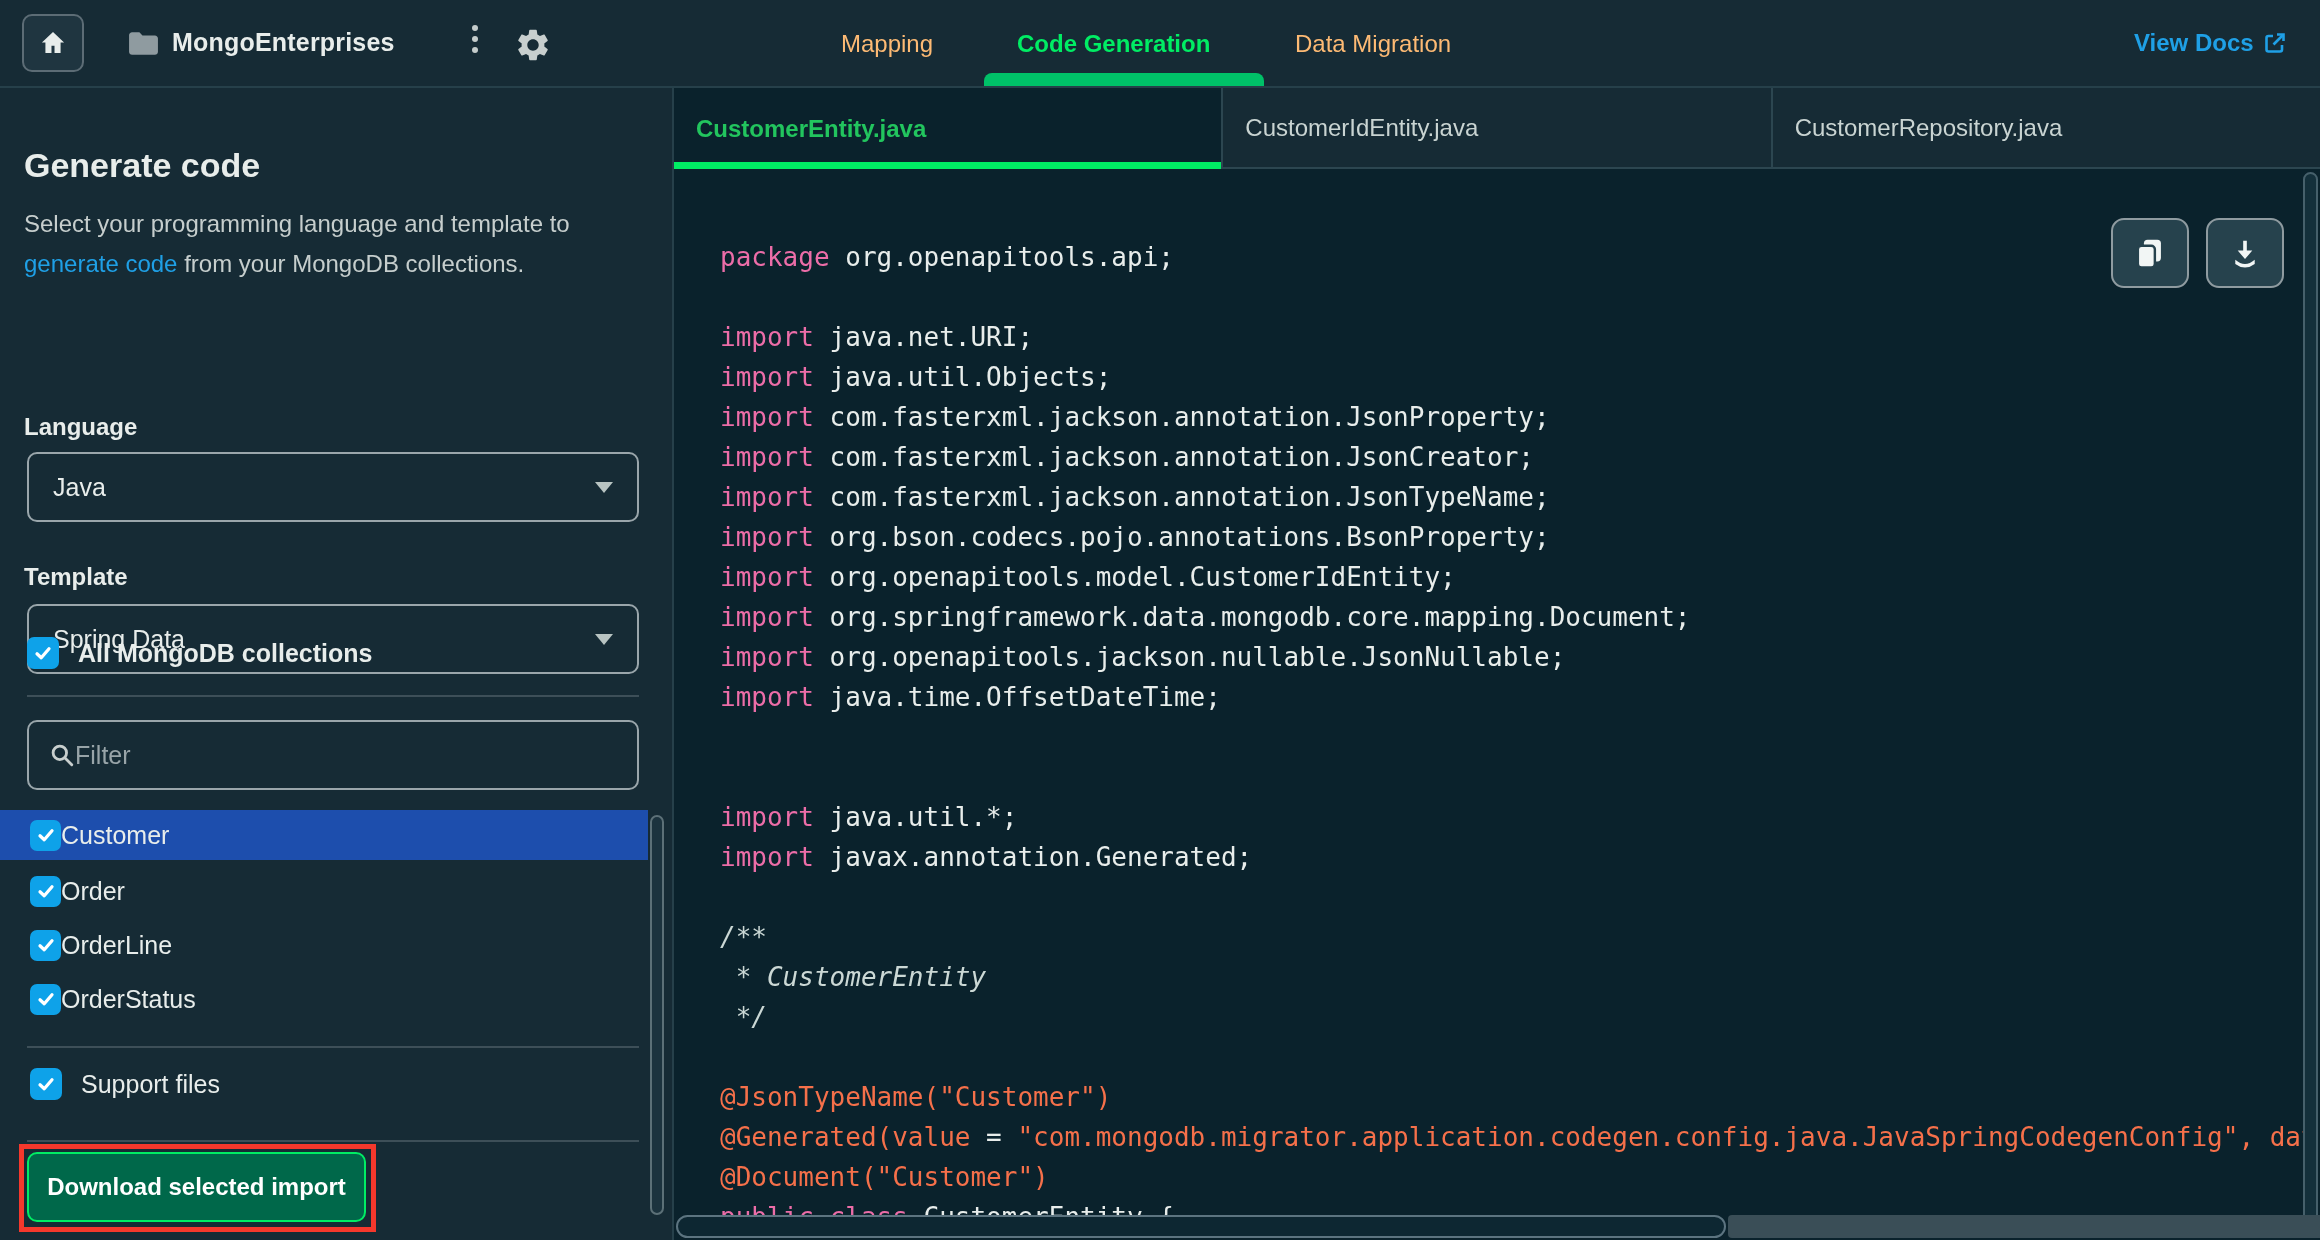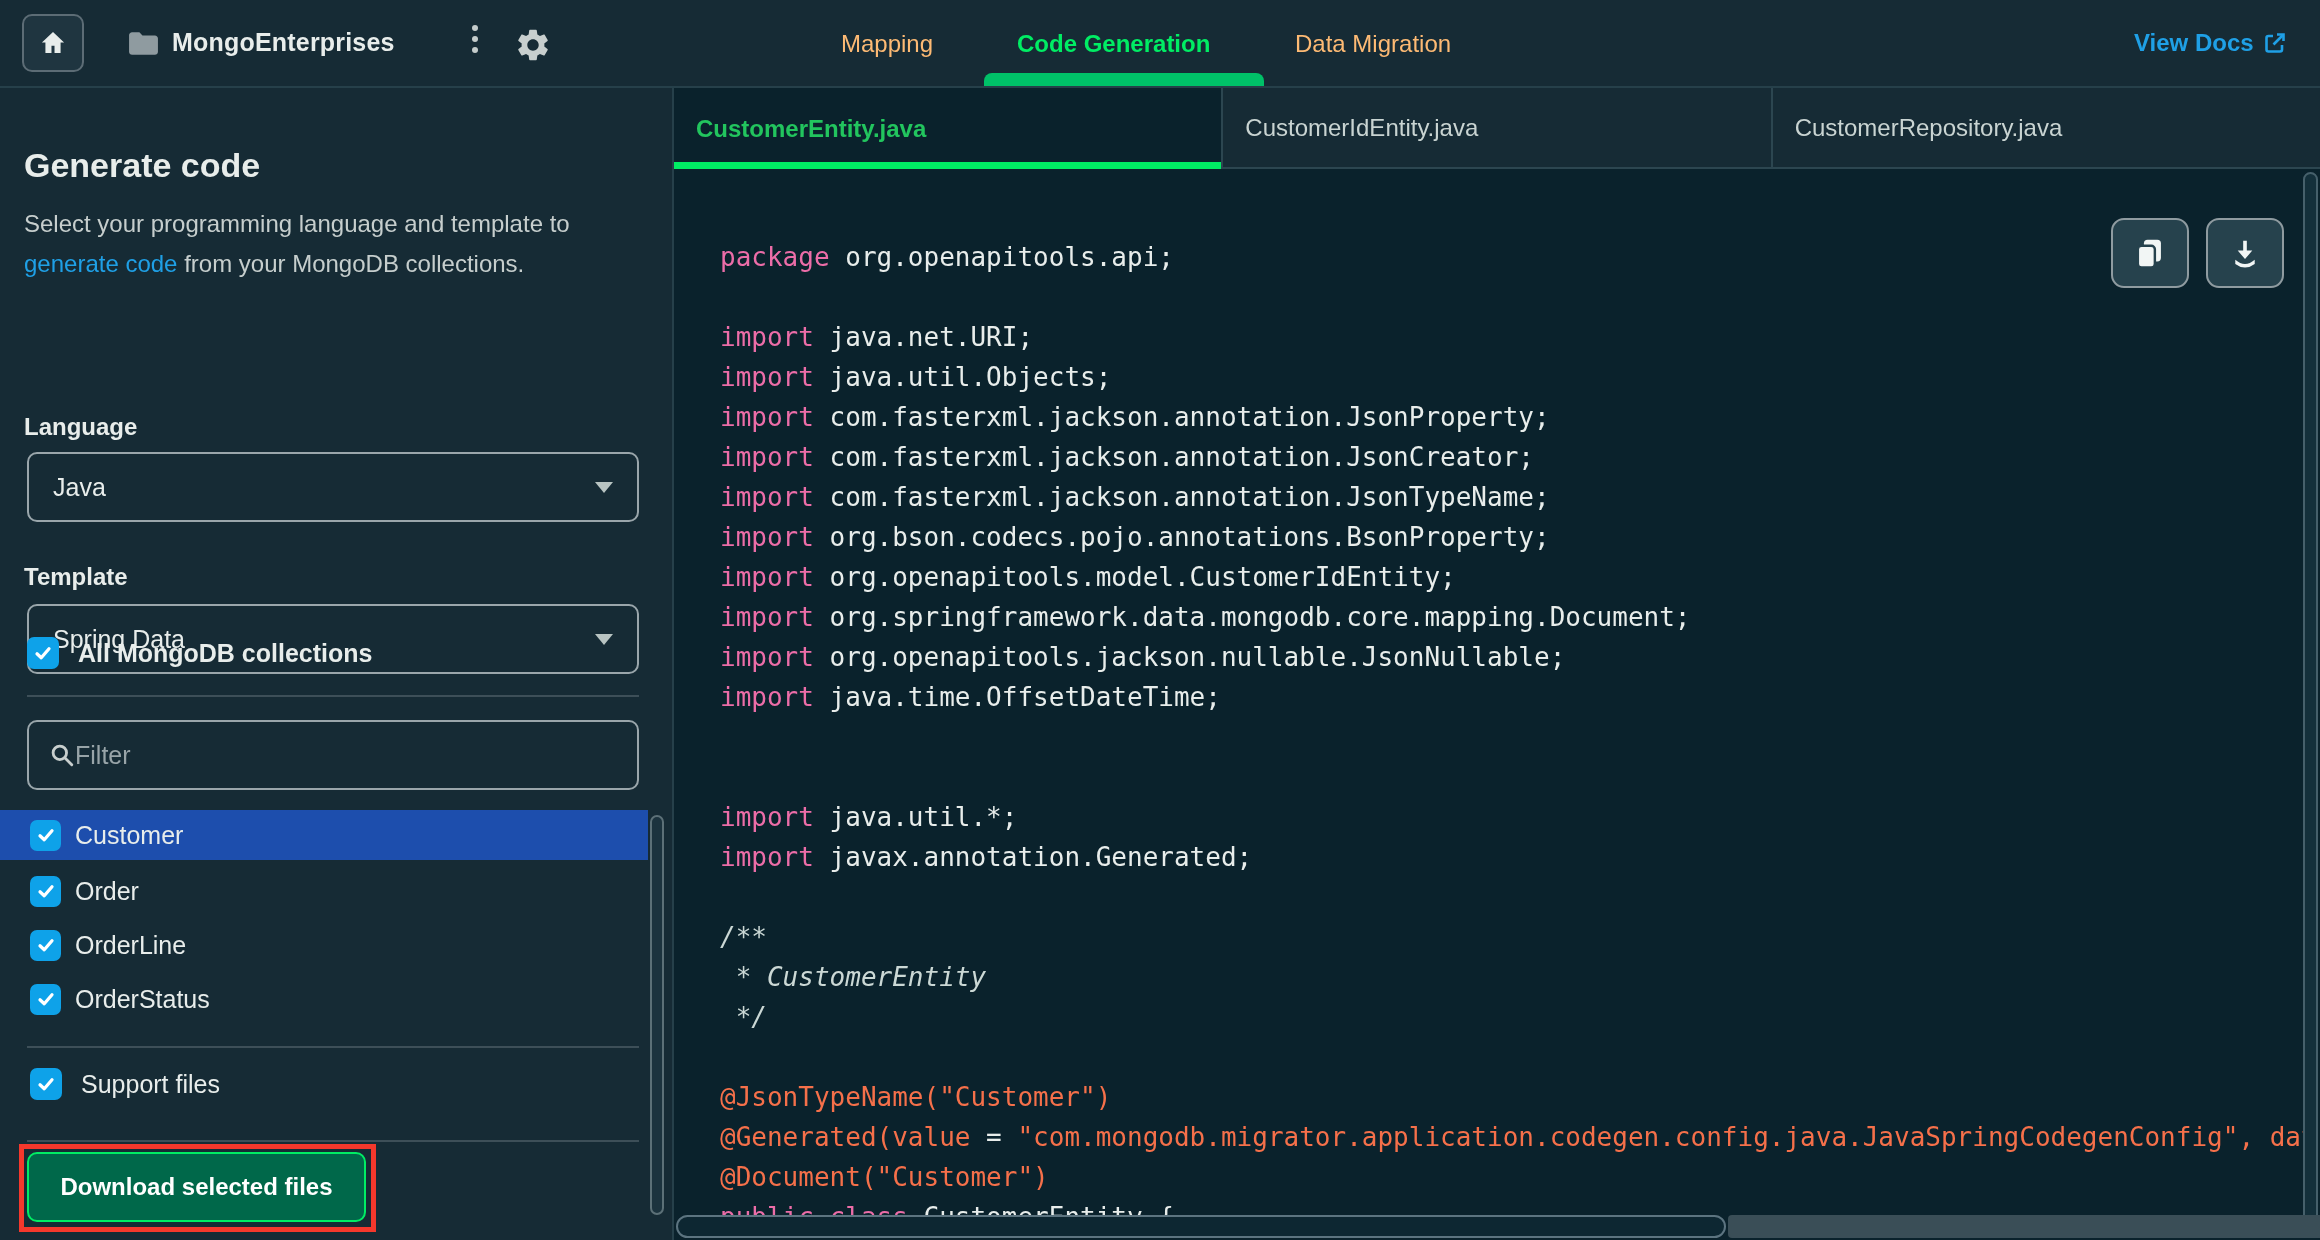--- a/index.html
+++ b/index.html
@@ -29,21 +29,21 @@
   .dropdown { position:absolute; left:27px; width:612px; height:70px; border:2px solid #9AA6AB; border-radius:10px; display:flex; align-items:center; padding:0 24px; cursor:pointer; }
   .dropdown .val { font-size:25px; color:#E8EDEB; flex:1; }
   .caret { width:0; height:0; border-left:9px solid transparent; border-right:9px solid transparent; border-top:11px solid #B8C4C2; }
   .checkbox { width:32px; height:32px; border-radius:7px; background:#0EA2E9; display:flex; align-items:center; justify-content:center; flex:none; cursor:pointer; }
   .chk-row { position:absolute; display:flex; align-items:center; gap:19px; }
   .chk-row .lbl { font-size:25px; color:#E8EDEB; }
   .divider { position:absolute; left:27px; width:612px; height:2px; background:#3D4F58; }
   .filter-box { position:absolute; left:27px; top:632px; width:612px; height:70px; border:2px solid #9AA6AB; border-radius:10px; display:flex; align-items:center; padding:0 20px; }
   .filter-box input { flex:1; background:transparent; border:none; outline:none; font-size:25px; color:#E8EDEB; font-family:"Liberation Sans", sans-serif; }
   .filter-box input::placeholder { color:#98A4A8; }
-  .coll-row { position:absolute; left:0; width:648px; height:50px; display:flex; align-items:center; gap:14px; padding-left:30px; cursor:pointer; }
+  .coll-row { position:absolute; left:0; width:648px; height:50px; display:flex; align-items:center; gap:0; padding-left:30px; cursor:pointer; }
   .coll-row.selected { background:#1D4EAD; }
   .coll-row .lbl { font-size:25px; color:#E8EDEB; }
   .sb-scroll { position:absolute; left:650px; top:727px; width:14px; height:400px; background:#1C333E; border:2px solid #5C7077; border-radius:8px; }
   .dl-highlight { position:absolute; left:19px; top:1056px; width:357px; height:88px; border:5px solid #F5382C; }
   .dl-btn { position:absolute; left:27px; top:1064px; width:339px; height:70px; background:#00684A; border:2px solid #00ED64; border-radius:10px; color:#FFFFFF; font-size:24px; font-weight:700; font-family:"Liberation Sans", sans-serif; cursor:pointer; display:flex; align-items:center; justify-content:center; }
 
   
   .tabbar { position:absolute; left:674px; top:88px; width:1646px; height:81px; background:#162B35; display:flex; z-index:3; }
   .file-tab { flex:1; display:flex; align-items:center; padding-left:22px; font-size:24px; font-weight:500; color:#C9D4D2; border-bottom:2px solid #2C4650; cursor:pointer; position:relative; white-space:nowrap; overflow:hidden; }
   .file-tab + .file-tab { border-left:2px solid #2C4650; }
@@ -175,21 +175,21 @@
       <span class="checkbox">
         <svg width="20" height="20" viewBox="0 0 16 16">
             <polyline points="3.2,8.6 6.6,11.8 12.8,4.6" fill="none" stroke="#fff" stroke-width="2.6" stroke-linecap="round" stroke-linejoin="round"></polyline>
           </svg>
       </span>
       <span class="lbl">Support files</span>
     </div>
     <div class="divider" style="top:1052px"></div>
 
     <div class="dl-highlight"></div>
-    <button class="dl-btn">Download selected files</button>
+    <button class="dl-btn">Download selected import</button>
   </div>
 
   <div class="tabbar" id="file-tabs">
       <div class="file-tab active">CustomerEntity.java</div>
       <div class="file-tab">CustomerIdEntity.java</div>
       <div class="file-tab">CustomerRepository.java</div>
     </div>
 
   <div class="code-panel">
     <div id="code-lines">

